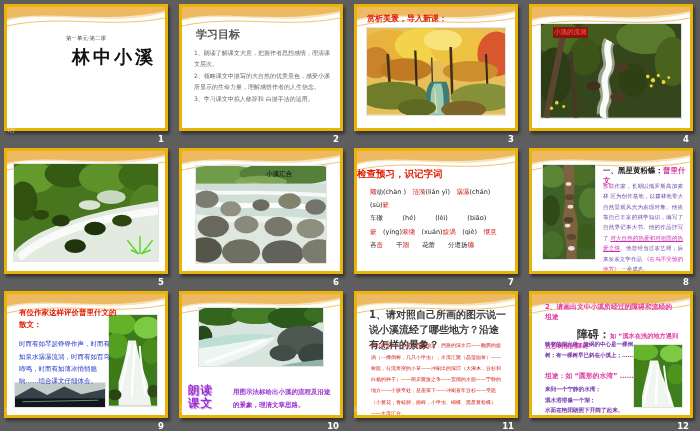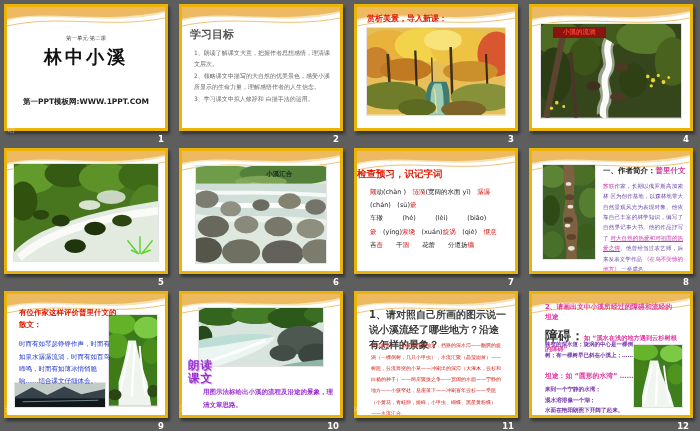--- a/index.html
+++ b/index.html
@@ -7,32 +7,32 @@
   .viewer{position:relative;width:700px;height:431px;display:grid;grid-template-columns:repeat(4,175px);grid-template-rows:repeat(3,1fr);}
   .cell{position:relative;box-sizing:border-box;padding:4px 7px 13px 4px;}
   .slide{position:relative;width:100%;height:100%;background:#ffffff;border:3px solid #eab308;box-sizing:border-box;box-shadow:2px 3px 3px rgba(0,0,0,0.45);overflow:hidden;}
   .pagenum{position:absolute;right:11px;bottom:0px;font-size:8.5px;font-weight:bold;color:#ffffff;}
   .wave{position:absolute;top:0;left:0;width:100%;height:24px;z-index:0;}
   .photo{position:absolute;z-index:1;border:1px solid #e4e4e4;box-sizing:border-box;}
   .photo svg{display:block;width:100%;height:100%;}
   .txt{position:absolute;z-index:2;}
   
   .s1-unit{top:28px;width:100%;text-align:center;font-size:5.5px;color:#444;}
-  .s1-title{top:38px;width:100%;text-align:center;font-size:18px;font-weight:bold;color:#111;letter-spacing:3px;}
+  .s1-title{top:38px;width:100%;text-align:center;font-size:18px;font-weight:bold;color:#111;letter-spacing:3px;padding-left:28px;}
   .s1-footer{top:90px;width:100%;text-align:center;font-size:7.5px;font-weight:bold;color:#222;}
   
-  .s2-title{top:20px;left:8px;font-size:11px;font-weight:bold;color:#555;}
+  .s2-title{top:20px;left:14px;font-size:11px;font-weight:bold;color:#555;}
   .s2-body{top:40px;left:12px;right:10px;font-size:6px;color:#666;line-height:1.85;text-align:justify;}
   .s2-body div{margin-bottom:1px;}
   
   .s3-title{top:6px;left:10px;font-size:8px;font-weight:bold;color:#e01800;}
   .s3-photo{top:20px;left:9px;right:9px;bottom:12px;}
   
   .s4-photo{top:16px;left:8px;right:8px;bottom:9px;}
-  .s4-caption{position:absolute;z-index:2;top:3px;left:12px;background:#8a1410;color:#f04030;font-size:6.5px;font-weight:bold;padding:1px 10px;}
+  .s4-caption{position:absolute;z-index:2;top:3px;left:12px;background:#8a1410;color:#f04030;font-size:6.5px;font-weight:bold;padding:1px 1px;}
   
   .s5-photo{top:12px;left:6px;right:6px;bottom:9px;}
   
   .s6-photo{top:14px;left:13px;right:13px;bottom:7px;}
   .s6-caption{position:absolute;z-index:2;top:4px;left:54%;font-size:6.5px;font-weight:bold;color:#1c2c1c;}
   
   .s7-title{top:17px;width:100%;text-align:left;font-size:9.5px;font-weight:bold;color:#e01800;}
   .s7-vocab{top:35px;left:13px;right:9px;font-size:6.5px;color:#262626;line-height:2.05;}
   .seg-red{color:#cf1310;}
   .seg-magenta{color:#cc2fb0;}
@@ -42,30 +42,30 @@
   .s8-title{left:71px;top:15px;font-size:7.5px;font-weight:bold;color:#222;}
   .s8-author{color:#d03aa0;}
   .s8-body{left:71px;top:30px;right:7px;font-size:5.5px;color:#6b46a8;line-height:1.9;text-align:justify;}
   
   .s9-title{left:12px;top:13px;width:104px;font-size:7.5px;font-weight:bold;color:#e01800;line-height:1.5;}
   .s9-body{left:12px;top:44px;width:92px;font-size:6.5px;font-weight:normal;color:#2238c8;line-height:1.9;}
   .s9-photo{right:7px;top:20px;width:50px;bottom:8px;}
   .s9-photo2{left:7px;bottom:7px;width:92px;height:26px;}
   
   .s10-photo{left:16px;right:16px;top:13px;height:60px;}
-  .s10-bottom{left:6px;right:4px;bottom:4px;display:flex;align-items:flex-start;flex-direction:column;}
+  .s10-bottom{left:6px;right:4px;bottom:4px;display:flex;align-items:flex-start;}
   .s10-wordart{width:30px;font-size:11.5px;line-height:1.1;font-weight:bold;color:#9a2fd0;letter-spacing:1px;text-shadow:1px 1px 0 #d8b0ee;}
   .s10-text{flex:1;margin-left:15px;padding-top:2px;font-size:6.5px;font-weight:bold;color:#9a2fd0;line-height:1.9;}
   
   .s11-title{top:13px;left:12px;right:8px;font-size:10px;font-weight:bold;color:#3c3c3c;line-height:1.5;}
   .s11-body{top:46px;left:14px;right:12px;font-size:5px;color:#cf1d14;line-height:2.25;}
   
   .s12-title{top:9px;left:13px;right:12px;font-size:6.8px;font-weight:bold;color:#e03aa2;line-height:1.45;}
   .s12-line1{top:33px;left:13px;right:8px;font-size:6.2px;color:#e03aa2;font-weight:bold;}
-  .s12-label{font-size:13px;color:#333;}
+  .s12-label{font-size:11px;color:#333;margin-left:32px;}
   .s12-detail1{top:45px;left:13px;width:88px;font-size:5.5px;font-weight:bold;color:#7334aa;line-height:1.85;}
   .s12-line2{top:77px;left:13px;font-size:6.8px;font-weight:bold;color:#e03aa2;}
   .s12-detail2{top:90px;left:13px;width:92px;font-size:5.6px;font-weight:bold;color:#7334aa;line-height:1.85;}
   .s12-photo{right:7px;bottom:7px;width:50px;height:64px;}
   
   .wm{position:absolute;z-index:5;font-size:8px;color:rgba(235,235,235,0.55);}
   .wm1{left:7px;top:124px;}
   .wm2{left:529px;top:272px;margin-top:36px;}
   .wm3{left:5px;top:404px;}
   .wm4{left:180px;top:403px;}
@@ -79,21 +79,20 @@
   <div class="cell">
     <div class="slide">
       <svg class="wave" viewBox="0 0 163 24" preserveAspectRatio="none">
           <path d="M0,14 C40,2 90,22 163,6 L163,0 L0,0 Z" fill="#f7e3ba"></path>
           <path d="M0,12 C45,2 95,18 163,4 L163,0 L0,0 Z" fill="#edba62"></path>
           <path d="M0,16 C50,4 100,20 163,8" fill="none" stroke="#ffffff" stroke-width="2"></path>
           <path d="M0,19 C55,7 105,22 163,11" fill="none" stroke="#f0c070" stroke-width="1"></path>
         </svg>
       <div class="txt s1-unit">第一单元·第二课</div>
       <div class="txt s1-title">林中小溪</div>
-      <div class="txt s1-footer">第一PPT模板网:WWW.1PPT.COM</div>
     </div>
     <span class="pagenum">1</span>
   </div>
 
   <div class="cell">
     <div class="slide">
       <svg class="wave" viewBox="0 0 163 24" preserveAspectRatio="none">
           <path d="M0,14 C40,2 90,22 163,6 L163,0 L0,0 Z" fill="#f7e3ba"></path>
           <path d="M0,12 C45,2 95,18 163,4 L163,0 L0,0 Z" fill="#edba62"></path>
           <path d="M0,16 C50,4 100,20 163,8" fill="none" stroke="#ffffff" stroke-width="2"></path>
@@ -270,21 +269,21 @@
   <div class="cell">
     <div class="slide">
       <svg class="wave" viewBox="0 0 163 24" preserveAspectRatio="none">
           <path d="M0,14 C40,2 90,22 163,6 L163,0 L0,0 Z" fill="#f7e3ba"></path>
           <path d="M0,12 C45,2 95,18 163,4 L163,0 L0,0 Z" fill="#edba62"></path>
           <path d="M0,16 C50,4 100,20 163,8" fill="none" stroke="#ffffff" stroke-width="2"></path>
           <path d="M0,19 C55,7 105,22 163,11" fill="none" stroke="#f0c070" stroke-width="1"></path>
         </svg>
       <div class="txt s7-title">检查预习，识记字词</div>
       <div class="txt s7-vocab">
-        <div><span class="seg-red">颤</span><span>动(chàn )　</span><span class="seg-red">涟漪</span><span>(宽阔的水面 yī)　</span><span class="seg-red">潺潺</span><span>(chán)　(sù)</span><span class="seg-red">簌</span></div>
+        <div><span class="seg-red">颤</span><span>动(chàn )　</span><span class="seg-red">涟漪</span><span>(lián yī)　</span><span class="seg-red">潺潺</span><span>(chán)　(sù)</span><span class="seg-red">簌</span></div>
         <div><span>车辙　　　(hé)　　　(lèi)　　　(biāo)</span></div>
         <div><span class="seg-red">簌</span><span>　(yíng)</span><span class="seg-red">萦绕</span><span>　(xuán)</span><span class="seg-red">旋涡</span><span>　(qiè)　</span><span class="seg-red">惬意</span></div>
         <div><span>吝</span><span class="seg-red">啬</span><span>　　干</span><span class="seg-red">涸</span><span>　　花蕾　　分道扬</span><span class="seg-red">镳</span></div>
       </div>
     </div>
     <span class="pagenum">7</span>
   </div>
 
   <div class="cell">
     <div class="slide">
@@ -306,21 +305,21 @@
           <path d="M22,0 C20,20 26,30 22,48 C18,66 28,80 24,100 L36,100 C34,82 40,66 34,50 C30,34 36,16 32,0 Z" fill="#7d6140"></path>
           <ellipse cx="28" cy="34" rx="5" ry="3" fill="#5d452c"></ellipse>
             <ellipse cx="27" cy="58" rx="5" ry="3" fill="#54402a"></ellipse>
             <ellipse cx="30" cy="76" rx="5" ry="3" fill="#5d452c"></ellipse>
           <ellipse cx="27" cy="20" rx="3" ry="2" fill="#e8e2d4"></ellipse>
             <ellipse cx="29" cy="44" rx="3" ry="2" fill="#e8e2d4"></ellipse>
             <ellipse cx="26" cy="64" rx="3" ry="2" fill="#e8e2d4"></ellipse>
             <ellipse cx="30" cy="88" rx="3.5" ry="2.5" fill="#e8e2d4"></ellipse>
         </svg>
       </div>
-      <div class="txt s8-title"><span>一、作者简介：</span><span class="s8-author">普里什文</span></div>
+      <div class="txt s8-title"><span>一、黑星黄粉蝶：</span><span class="s8-author">普里什文</span></div>
       <div class="txt s8-body"><span class="seg-magenta">苏联</span><span>作家，长期以俄罗斯高加索林 区为创作基地，以森林地带大自然景观风光为表现对象。他依靠自己丰富的林学知识，编写了自然界记事大书。他的作品抒写了 </span><span class="seg-magenta-u">对大自然的热爱和对祖国的热爱之情</span><span>。他曾经当过农艺师，后来发表文学作品 </span><span class="seg-magenta">《在鸟不受惊的地方》</span><span> 一举成名。</span></div>
     </div>
     <span class="pagenum">8</span>
   </div>
 
   <div class="cell">
     <div class="slide">
       <svg class="wave" viewBox="0 0 163 24" preserveAspectRatio="none">
           <path d="M0,14 C40,2 90,22 163,6 L163,0 L0,0 Z" fill="#f7e3ba"></path>
           <path d="M0,12 C45,2 95,18 163,4 L163,0 L0,0 Z" fill="#edba62"></path>

